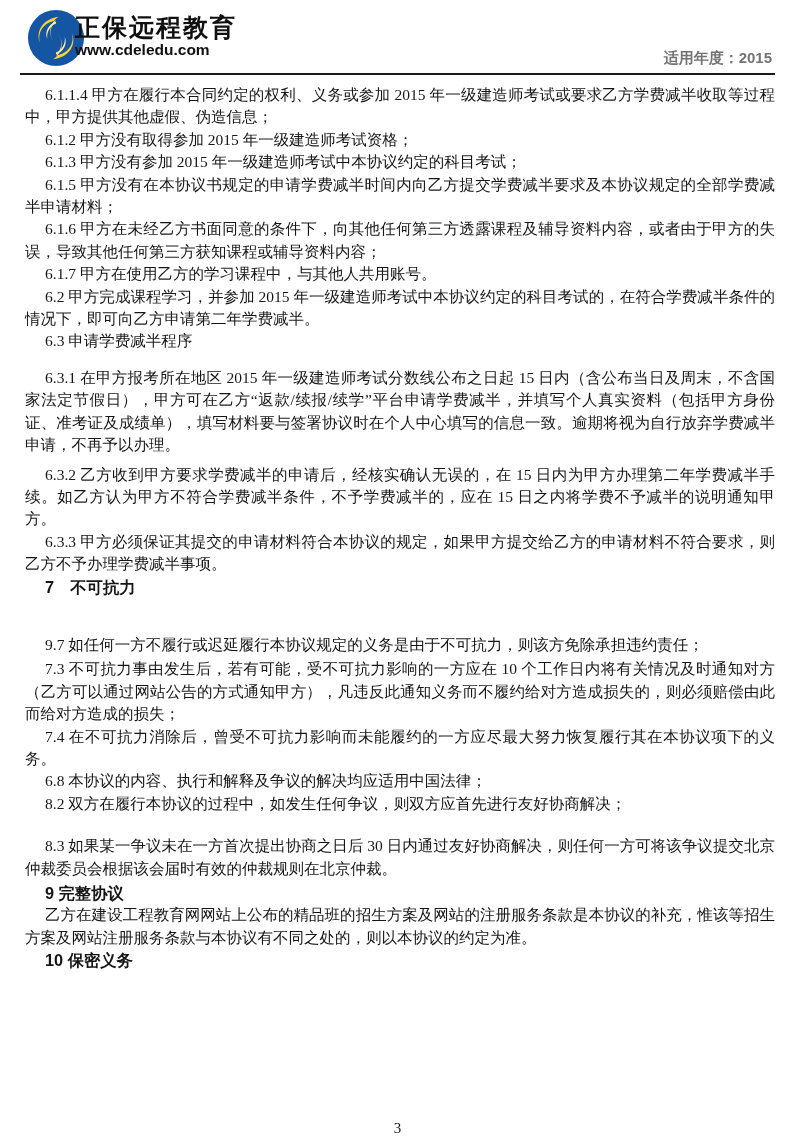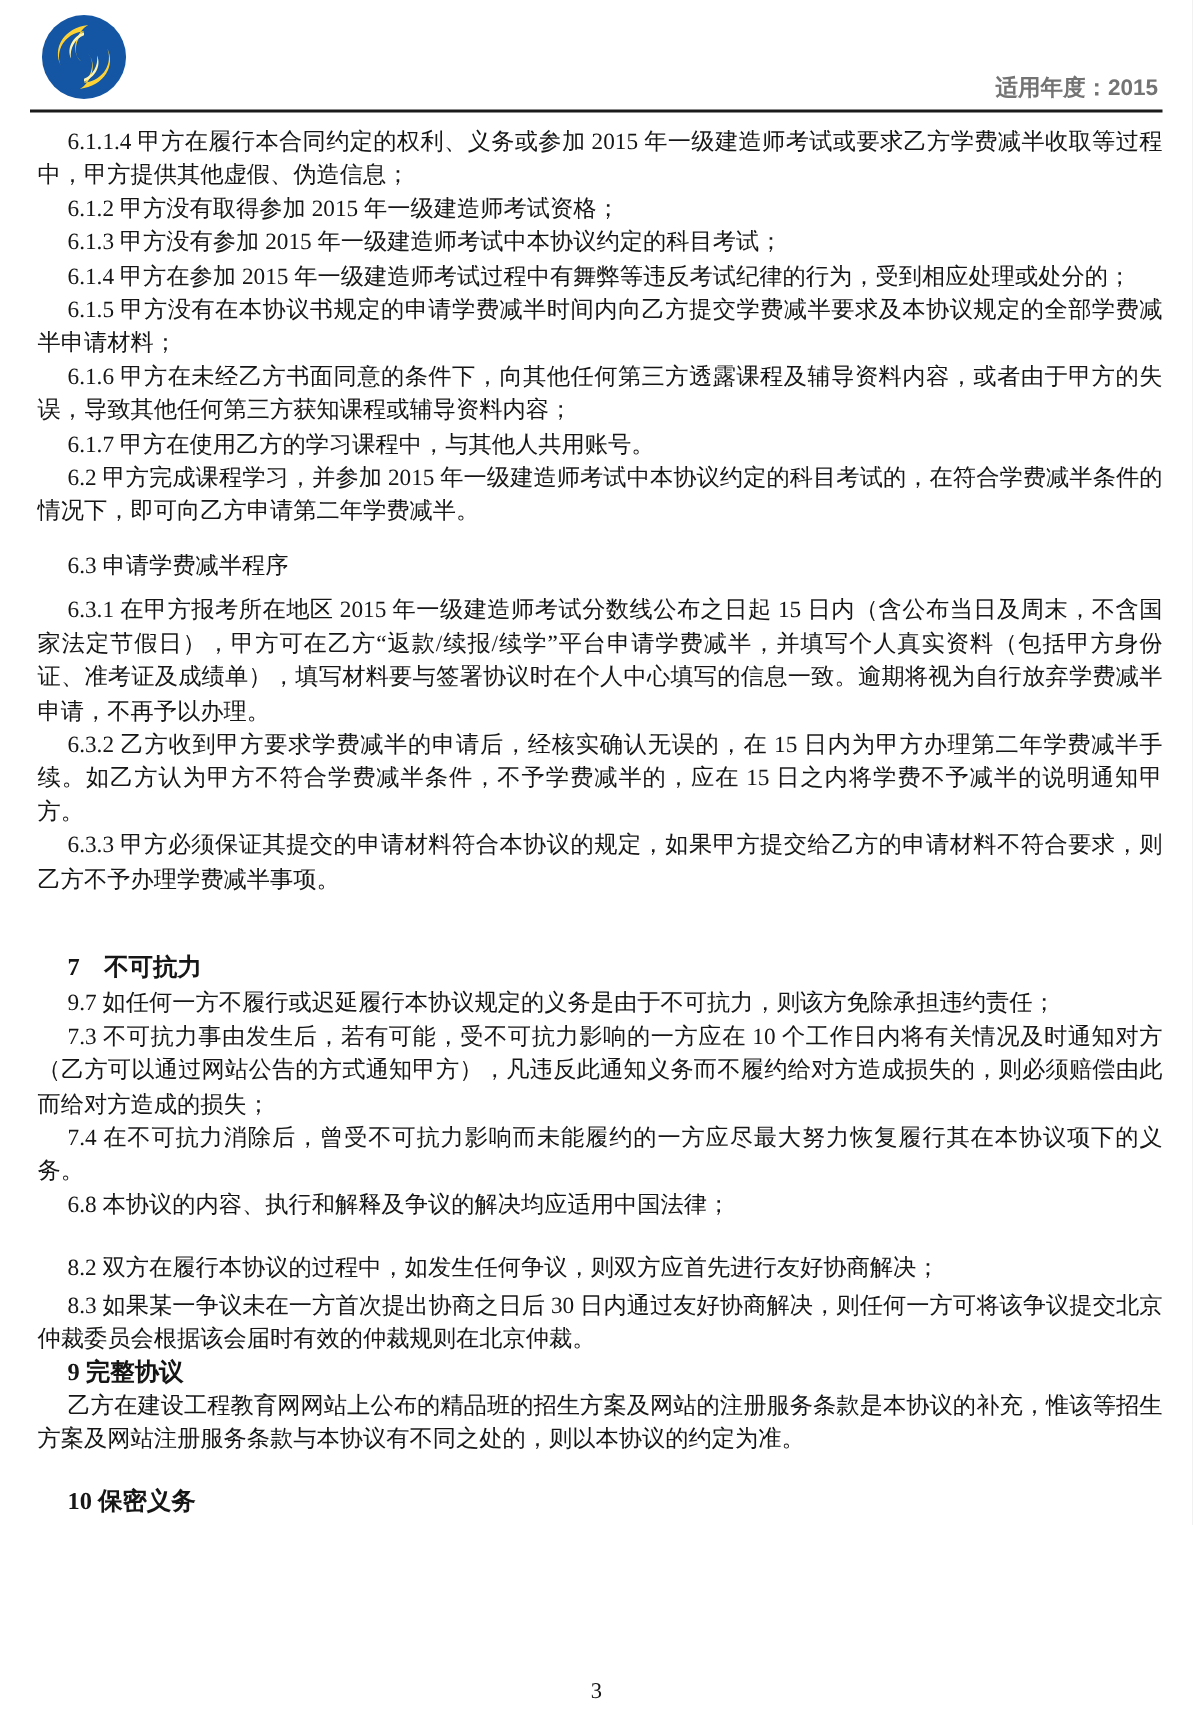--- a/index.html
+++ b/index.html
@@ -22,21 +22,21 @@
     font-family:"Liberation Sans","DejaVu Sans",sans-serif;
     font-size:15px; font-weight:600; color:#737373;
   }
   
   .doc {
     position:absolute; left:25px; top:84px; width:750px;
     font-size:15.5px; line-height:22.4px; text-align:justify;
   }
   .doc p { margin:0; text-indent:20px; }
   .doc p.h {
-    font-family:Liberation Serif, serif;
+    font-family:Liberation Sans, sans-serif;
     font-weight:700; font-size:16.3px;
   }
   .doc p:nth-child(9)  { margin-top:14px; margin-bottom:7px; }  
   .doc p:nth-child(13) { margin-top:36px; margin-bottom:2px; }  
   .doc p:nth-child(18) { margin-top:20px; margin-bottom:2px; }  
   .doc p:nth-child(22) { margin-top:18px; margin-bottom:2px; }  
   .doc p:nth-child(24) { margin-top:14px; }                     
   
   .footer {
     position:absolute; left:0; bottom:9px; width:100%;
@@ -49,28 +49,31 @@
 <div class="page">
 
   <div class="header">
     <svg class="logo" viewBox="0 0 60 60" aria-hidden="true">
       <circle cx="30" cy="30" r="29" fill="#1456a4"></circle>
       <path d="M33,8 C16,10 8,24 14,36 C10,26 16,14 30,12 C24,18 22,28 28,33 C20,26 25,12 33,8 Z" fill="#ffd234"></path>
       <path d="M27,52 C44,50 52,36 46,24 C50,34 44,46 30,48 C36,42 38,32 32,27 C40,34 35,48 27,52 Z" fill="#ffd234"></path>
       <path d="M30,13 C22,16 18,24 21,31 C20,24 24,17 30,15 Z" fill="#fff3b0"></path>
       <path d="M30,47 C38,44 42,36 39,29 C40,36 36,43 30,45 Z" fill="#fff3b0"></path>
     </svg>
+    <div class="brand">
+      <div class="brand-name">正保远程教育</div>
+      <div class="brand-url">www.cdeledu.com</div>
+    </div>
     <div class="year">适用年度：2015</div>
   </div>
 
   <div class="doc">
       <p class="c">6.1.1.4 甲方在履行本合同约定的权利、义务或参加 2015 年一级建造师考试或要求乙方学费减半收取等过程中，甲方提供其他虚假、伪造信息；</p>
       <p class="c">6.1.2 甲方没有取得参加 2015 年一级建造师考试资格；</p>
       <p class="c">6.1.3 甲方没有参加 2015 年一级建造师考试中本协议约定的科目考试；</p>
-      <p class="c">6.1.4 甲方在参加 2015 年一级建造师考试过程中有舞弊等违反考试纪律的行为，受到相应处理或处分的；</p>
       <p class="c">6.1.5 甲方没有在本协议书规定的申请学费减半时间内向乙方提交学费减半要求及本协议规定的全部学费减半申请材料；</p>
       <p class="c">6.1.6 甲方在未经乙方书面同意的条件下，向其他任何第三方透露课程及辅导资料内容，或者由于甲方的失误，导致其他任何第三方获知课程或辅导资料内容；</p>
       <p class="c">6.1.7 甲方在使用乙方的学习课程中，与其他人共用账号。</p>
       <p class="c">6.2 甲方完成课程学习，并参加 2015 年一级建造师考试中本协议约定的科目考试的，在符合学费减半条件的情况下，即可向乙方申请第二年学费减半。</p>
       <p class="c">6.3 申请学费减半程序</p>
       <p class="c">6.3.1 在甲方报考所在地区 2015 年一级建造师考试分数线公布之日起 15 日内（含公布当日及周末，不含国家法定节假日），甲方可在乙方“返款/续报/续学”平台申请学费减半，并填写个人真实资料（包括甲方身份证、准考证及成绩单），填写材料要与签署协议时在个人中心填写的信息一致。逾期将视为自行放弃学费减半申请，不再予以办理。</p>
       <p class="c">6.3.2 乙方收到甲方要求学费减半的申请后，经核实确认无误的，在 15 日内为甲方办理第二年学费减半手续。如乙方认为甲方不符合学费减半条件，不予学费减半的，应在 15 日之内将学费不予减半的说明通知甲方。</p>
       <p class="c">6.3.3 甲方必须保证其提交的申请材料符合本协议的规定，如果甲方提交给乙方的申请材料不符合要求，则乙方不予办理学费减半事项。</p>
       <p class="h">7　不可抗力</p>
       <p class="c">9.7 如任何一方不履行或迟延履行本协议规定的义务是由于不可抗力，则该方免除承担违约责任；</p>

